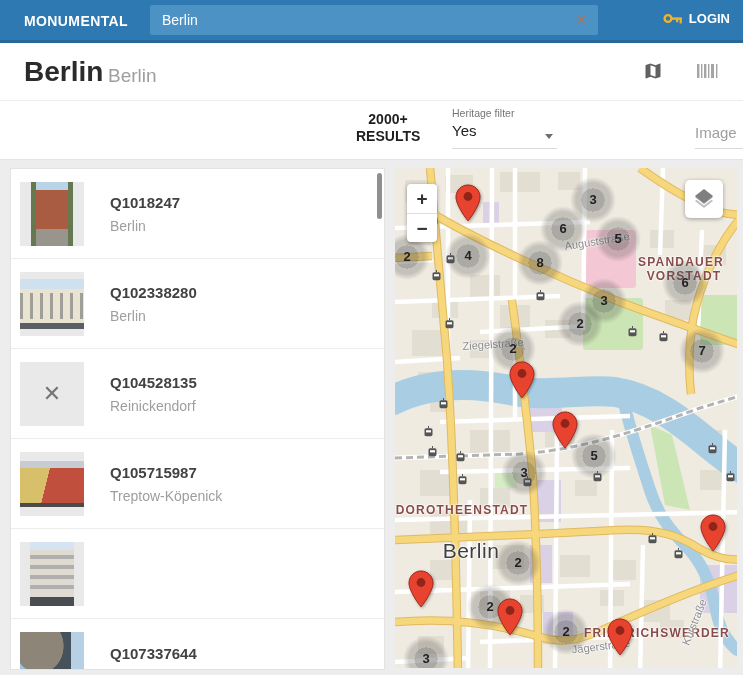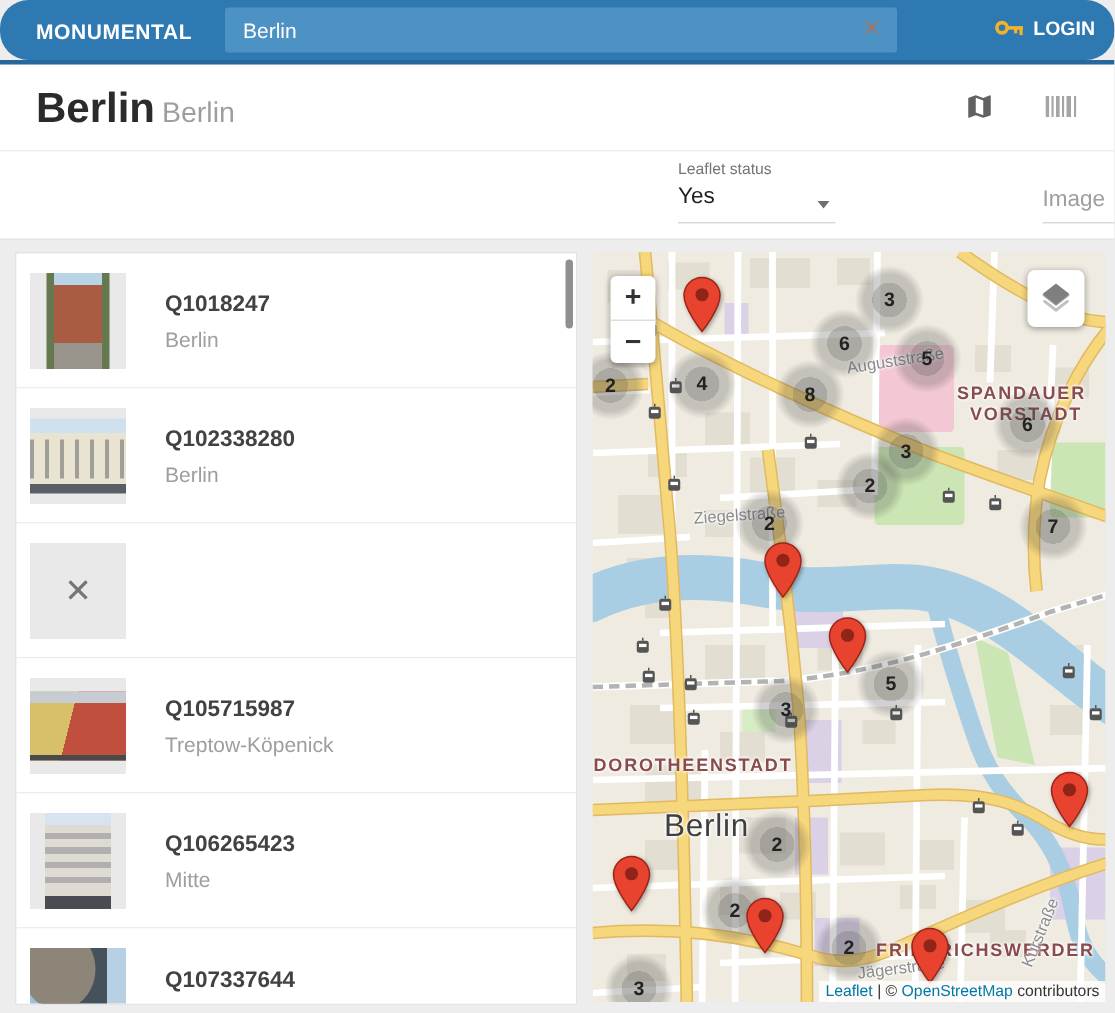--- a/index.html
+++ b/index.html
@@ -2,21 +2,21 @@
 <html lang="en"><head>
 <meta charset="utf-8">
 <style>
   * { margin:0; padding:0; box-sizing:border-box; }
   html,body { width:743px; height:675px; }
   body { position:relative; overflow:hidden; background:#ededed;
          font-family:"Liberation Sans", sans-serif; }
 
   
   .topbar { position:absolute; left:0; top:0; width:743px; height:40px;
-            background:#2e79b2; z-index:30;border-radius:19px; }
+            background:#2e79b2; z-index:30; }
   .topbar-strip { position:absolute; left:0; top:40px; width:743px; height:3px;
             background:#26689c; z-index:30; }
   .brand { position:absolute; left:24px; top:13px; color:#fff; font-size:14px;
            font-weight:bold; letter-spacing:.4px; }
   .searchbox { position:absolute; left:150px; top:5px; width:448px; height:30px;
            background:#4d92c4; border:none; border-radius:2px; color:#fff;
            font-size:14px; padding:0 32px 0 12px; outline:none;
            font-family:"Liberation Sans", sans-serif; }
   .search-clear { position:absolute; left:570px; top:9px; width:22px; height:22px;
            color:#a07668; font-size:15px; text-align:center; line-height:22px;
@@ -155,22 +155,26 @@
         <rect x="7" y="0" width="2.4" height="14"></rect>
           <rect x="11" y="0" width="1.4" height="14"></rect>
         <rect x="14" y="0" width="3" height="14"></rect>
           <rect x="19" y="0" width="1.4" height="14"></rect>
       </svg>
     </span>
   </div>
 </section>
 
 <section class="filter-row">
+  <div class="results">
+    <div>2000+</div>
+    <div>RESULTS</div>
+  </div>
   <div class="select sel-heritage">
-    <div class="slabel">Leaflet status</div>
+    <div class="slabel">Heritage filter</div>
     <div class="svalue">Yes</div>
     <span class="caret"></span>
     <span class="underline"></span>
   </div>
   <div class="select sel-image">
     <div class="svalue placeholder">Image</div>
     <span class="underline"></span>
   </div>
 </section>
 
@@ -191,37 +195,37 @@
       </div>
       <div class="itxt">
         <div class="ititle">Q102338280</div>
         <div class="isub">Berlin</div>
       </div>
     </div>
     <div class="item">
       <div class="thumb">
         <span class="nx">✕</span>
       </div>
+      <div class="itxt">
+        <div class="ititle">Q104528135</div>
+        <div class="isub">Reinickendorf</div>
+      </div>
     </div>
     <div class="item">
       <div class="thumb">
         <div class="ti ti-corner"></div>
       </div>
       <div class="itxt">
         <div class="ititle">Q105715987</div>
         <div class="isub">Treptow-Köpenick</div>
       </div>
     </div>
     <div class="item">
       <div class="thumb">
         <div class="ti ti-white"></div>
-      </div>
-      <div class="itxt">
-        <div class="ititle">Q106265423</div>
-        <div class="isub">Mitte</div>
       </div>
     </div>
     <div class="item">
       <div class="thumb">
         <div class="ti ti-glass"></div>
       </div>
       <div class="itxt">
         <div class="ititle">Q107337644</div>
         <div class="isub"></div>
       </div>
@@ -491,20 +495,13 @@
   </div>
   <div class="layers-ctrl">
     <span style="display:flex">
       <svg width="24" height="24" viewBox="0 0 24 24">
         <path d="M12 18.5 4.6 12.8 3 14l9 7 9-7-1.6-1.2z" fill="#c0c0c0"></path>
         <path d="M12 14.5 4.6 8.8 3 10l9 7 9-7-1.6-1.2z" fill="#a0a0a0"></path>
         <path d="M12 2 3 9l9 7 9-7z" fill="#7f7f7f"></path>
       </svg>
     </span>
   </div>
-  <div class="attribution">
-    <span class="lnk">Leaflet</span>
-    <span>|</span>
-    <span>©</span>
-    <span class="lnk">OpenStreetMap</span>
-    <span>contributors</span>
-  </div>
 </div>
 
 </body></html>

